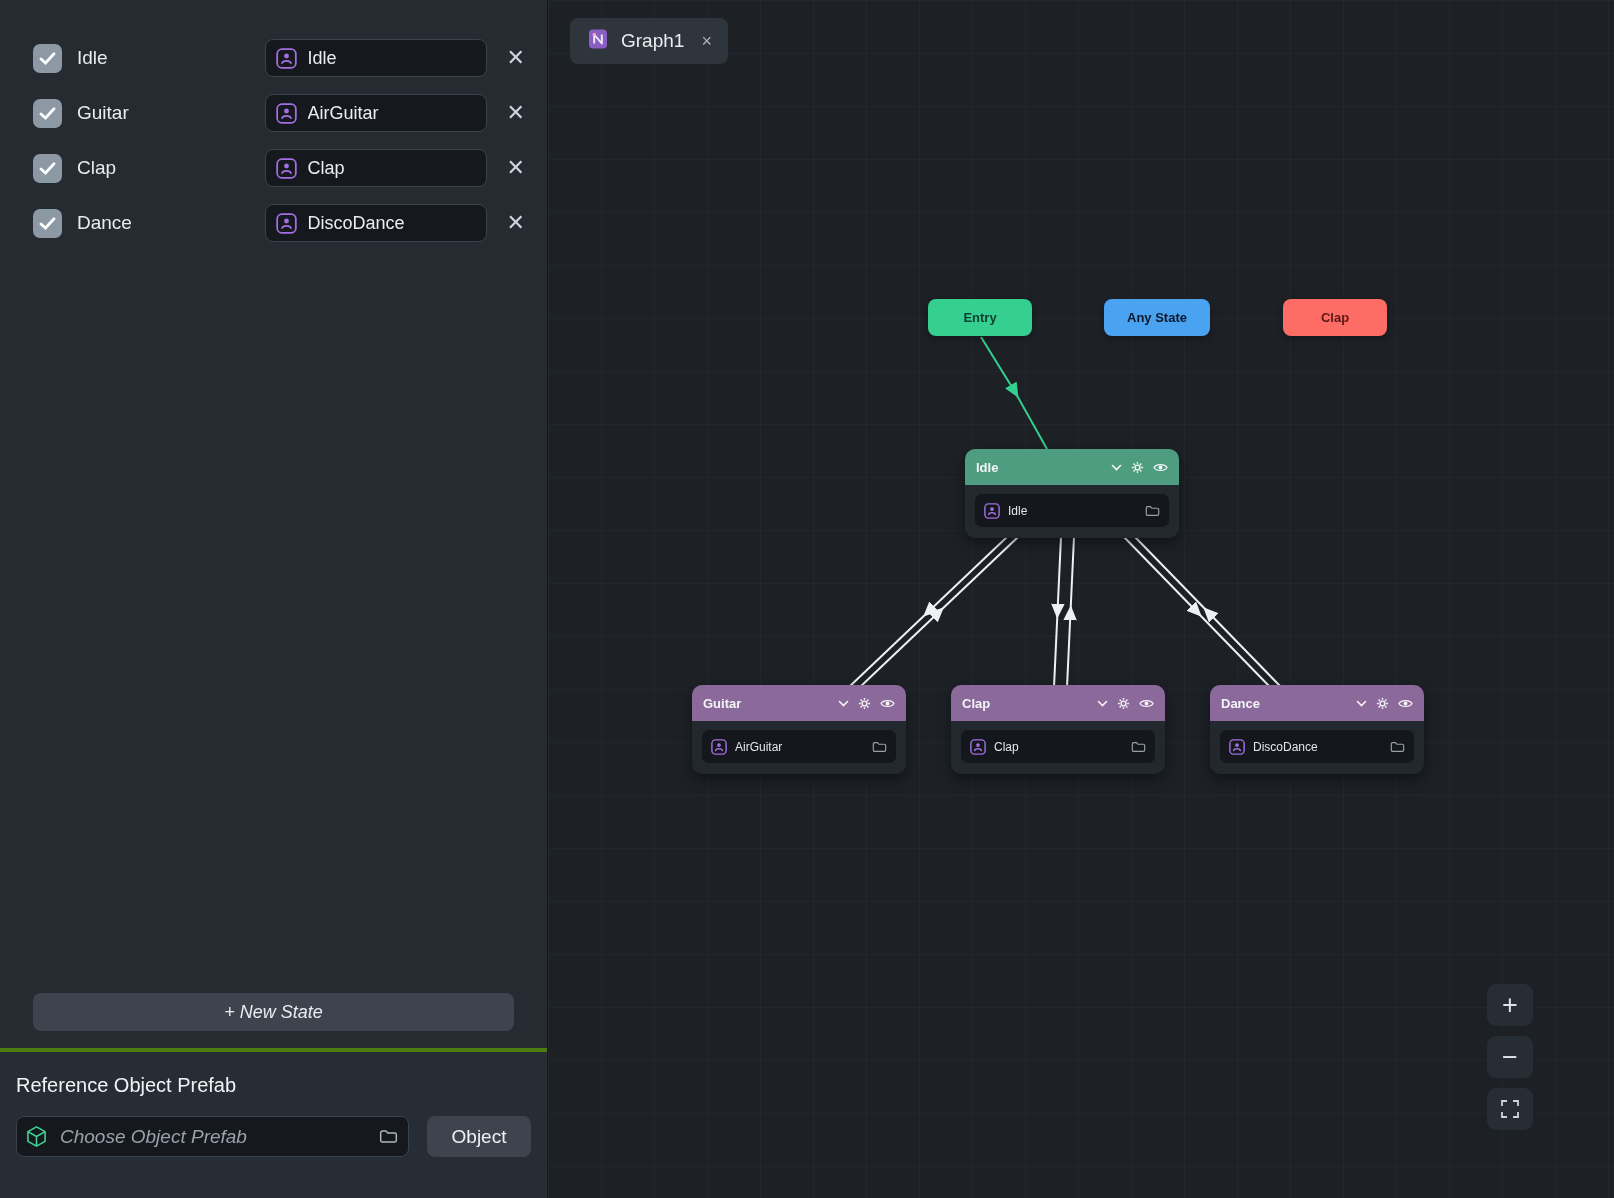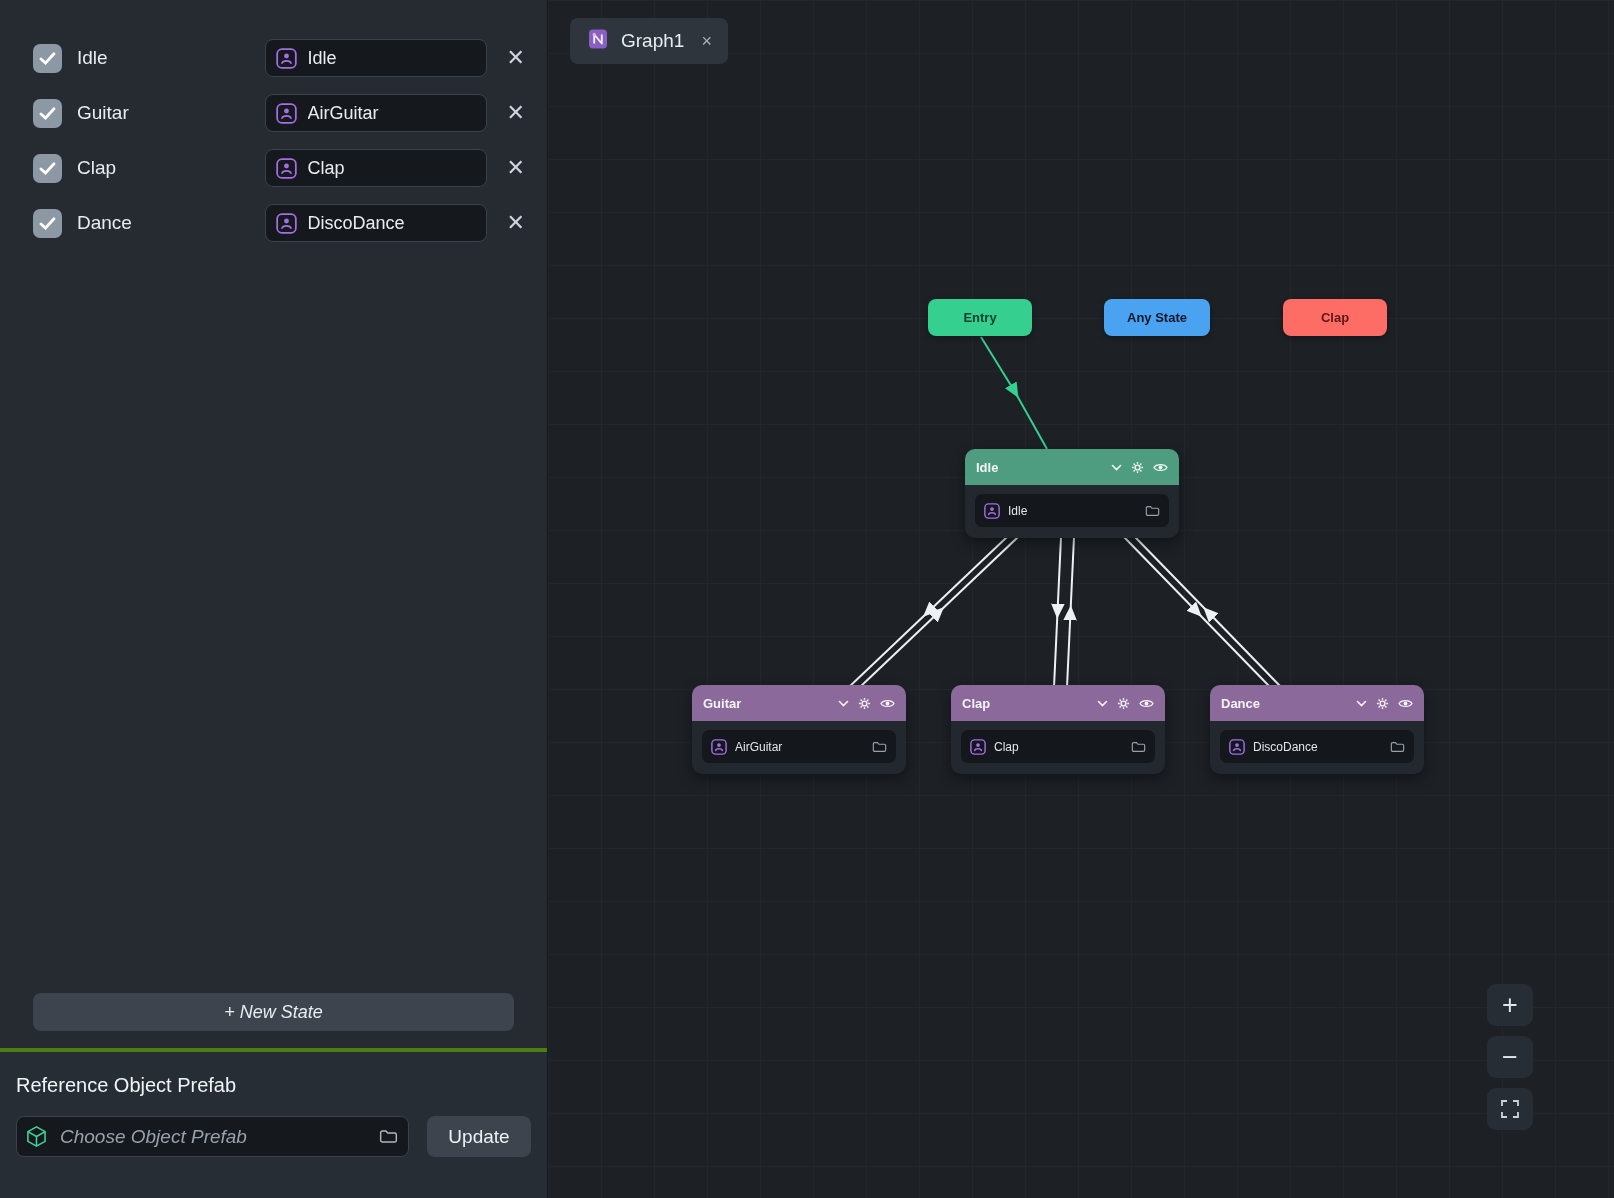--- a/index.html
+++ b/index.html
@@ -186,21 +186,21 @@
               <path d="M11,1.8 L19.2,6.4 V15.6 L11,20.2 L2.8,15.6 V6.4 Z M2.8,6.4 L11,11 L19.2,6.4 M11,11 V20.2" fill="none" stroke="#3fd396" stroke-width="1.5" stroke-linejoin="round"></path>
             </svg>
         </span>
         <input placeholder="Choose Object Prefab" style="">
         <button class="icon-btn">
           <svg width="19" height="15" viewBox="0 0 17 13">
               <path d="M1.5,3 C1.5,2.2 2.2,1.5 3,1.5 H6.2 L7.8,3.4 H14 C14.8,3.4 15.5,4.1 15.5,4.9 V10 C15.5,10.8 14.8,11.5 14,11.5 H3 C2.2,11.5 1.5,10.8 1.5,10 Z" fill="none" stroke="#aeb6c0" stroke-width="1.3"></path>
             </svg>
         </button>
       </div>
-      <button class="update-btn">Update</button>
+      <button class="update-btn">Object</button>
     </div>
   </div>
 </div>
 
 <div class="canvas">
 
   <div class="graph-tab">
     <span>
       <svg width="24" height="24" viewBox="0 0 24 24">
           <rect x="3" y="2.5" width="18" height="19" rx="4" fill="#8a5fc2"></rect>

